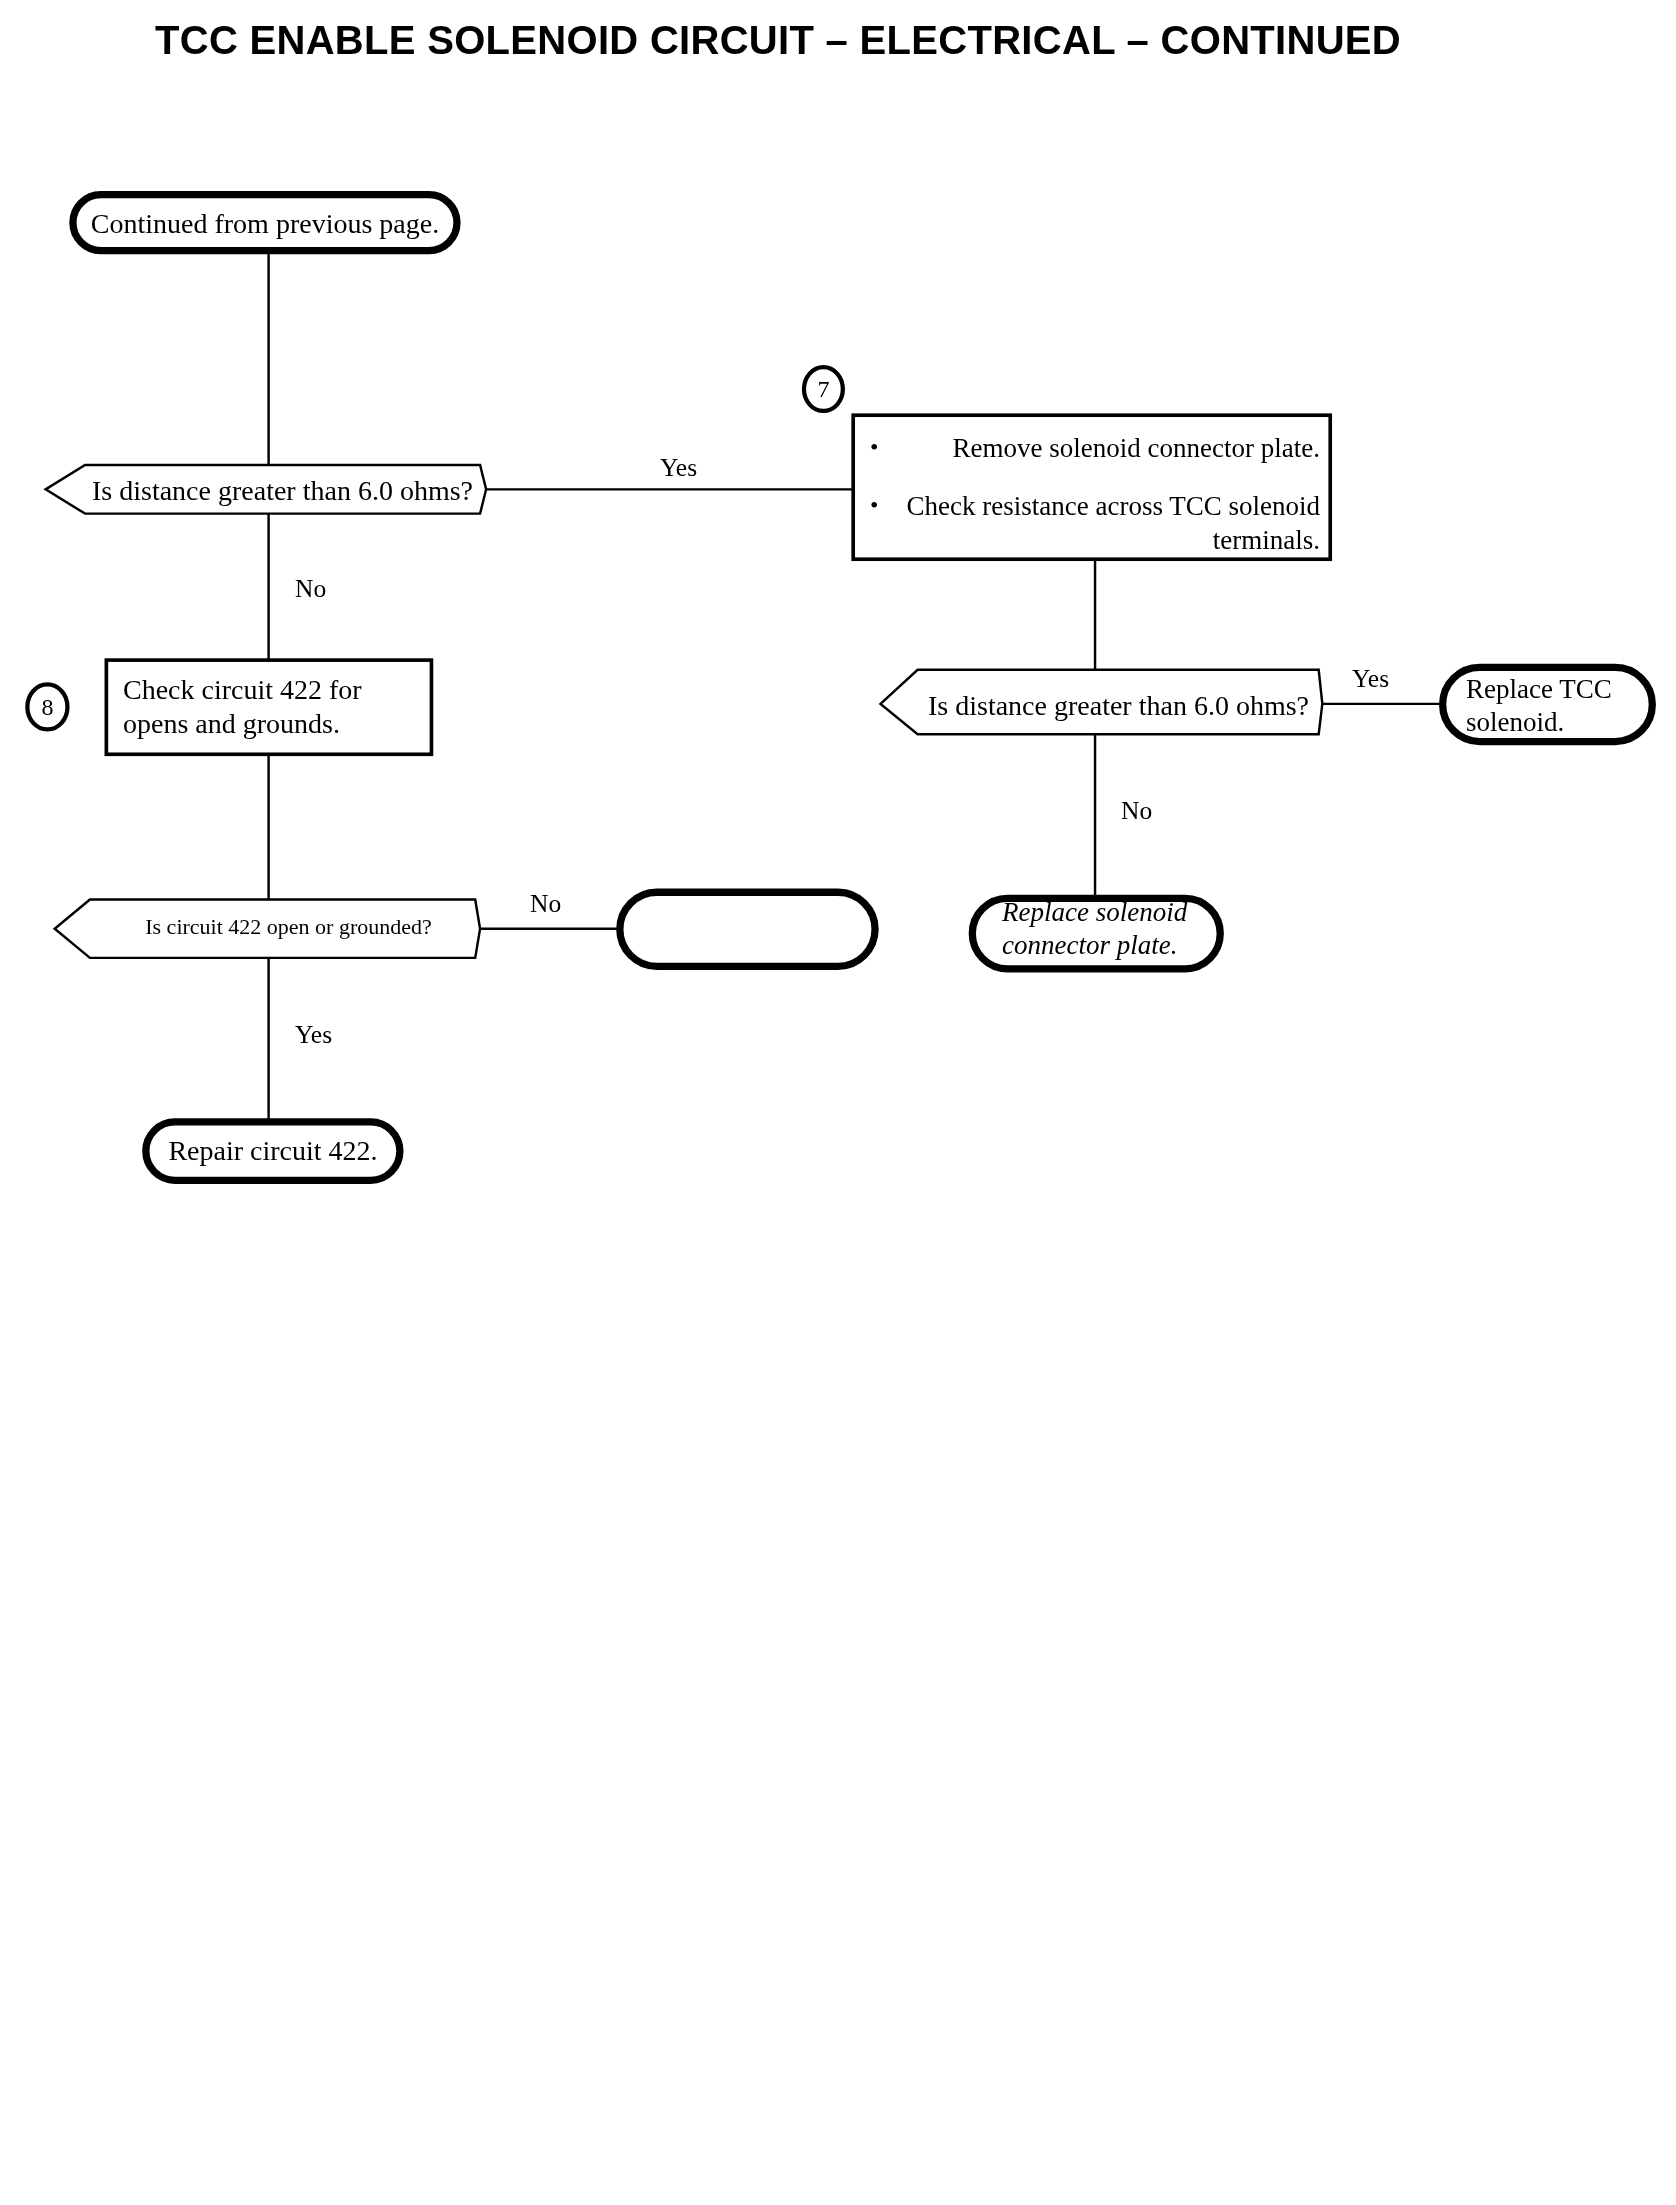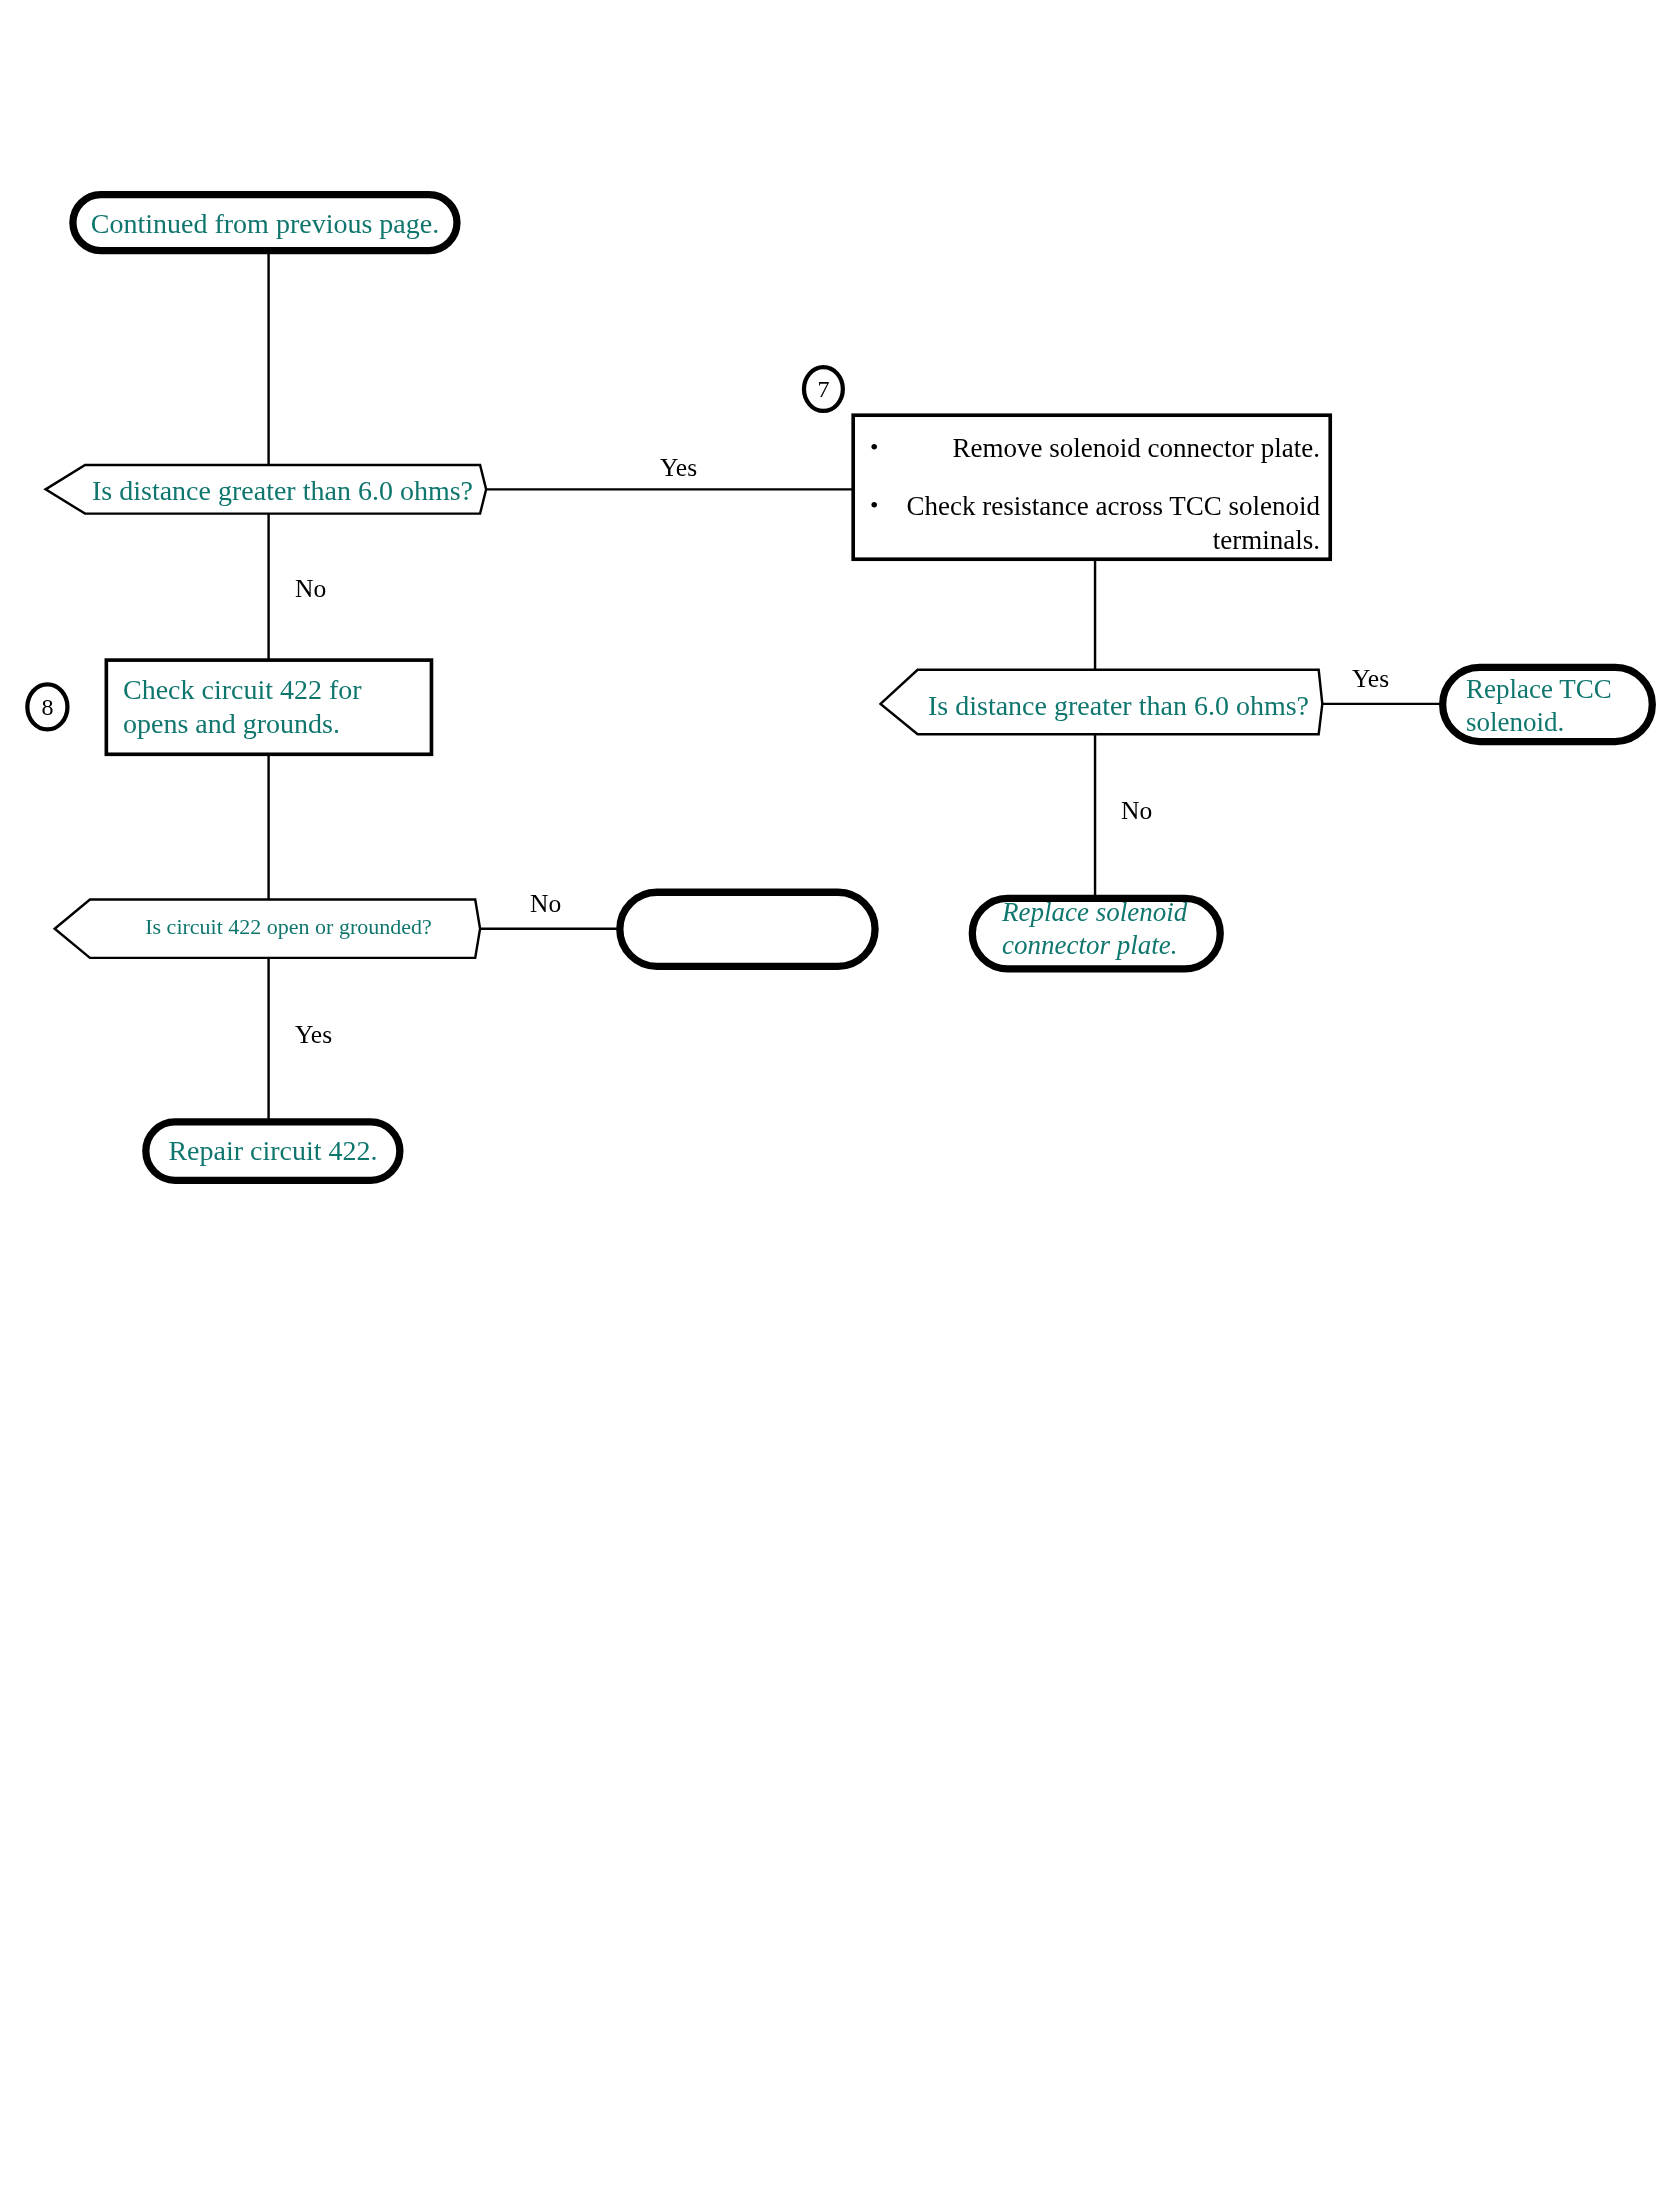--- a/index.html
+++ b/index.html
@@ -43,21 +43,21 @@
     height: 2205px;
   }
   .shape-stroke-thin { fill: #ffffff; stroke: #000000; stroke-width: 4; }
   .shape-stroke-med  { fill: #ffffff; stroke: #000000; stroke-width: 6; }
   .shape-stroke-thick{ fill: #ffffff; stroke: #000000; stroke-width: 12; }
   .conn { stroke: #000000; stroke-width: 4; fill: none; }
   .marker-circle { fill: #ffffff; stroke: #000000; stroke-width: 7; }
 
   .node-text {
     position: absolute;
-    color: #0f766e;
+    color: #000000;
     font-family: "Liberation Serif", "DejaVu Serif", serif;
     line-height: 1.22;
     white-space: pre-line;
   }
   .t-center { text-align: center; }
   .t-left { text-align: left; }
 
   .edge-label {
     position: absolute;
     color: #000000;
@@ -91,20 +91,21 @@
     font-size: 24px;
     line-height: 1.25;
   }
   .bullet-txt { flex: 1 1 auto; text-align: right; }
 </style>
 </head>
 <body>
 
 <div id="page">
 
+  <div id="page-title">TCC ENABLE SOLENOID CIRCUIT – ELECTRICAL – CONTINUED</div>
 
   <svg id="flow" viewBox="0 0 2758 3628">
 
     <line class="conn" x1="442" y1="410" x2="442" y2="765"></line>
 
     <line class="conn" x1="442" y1="840" x2="442" y2="1086"></line>
 
     <line class="conn" x1="442" y1="1240" x2="442" y2="1480"></line>
 
     <line class="conn" x1="442" y1="1562" x2="442" y2="1846"></line>

